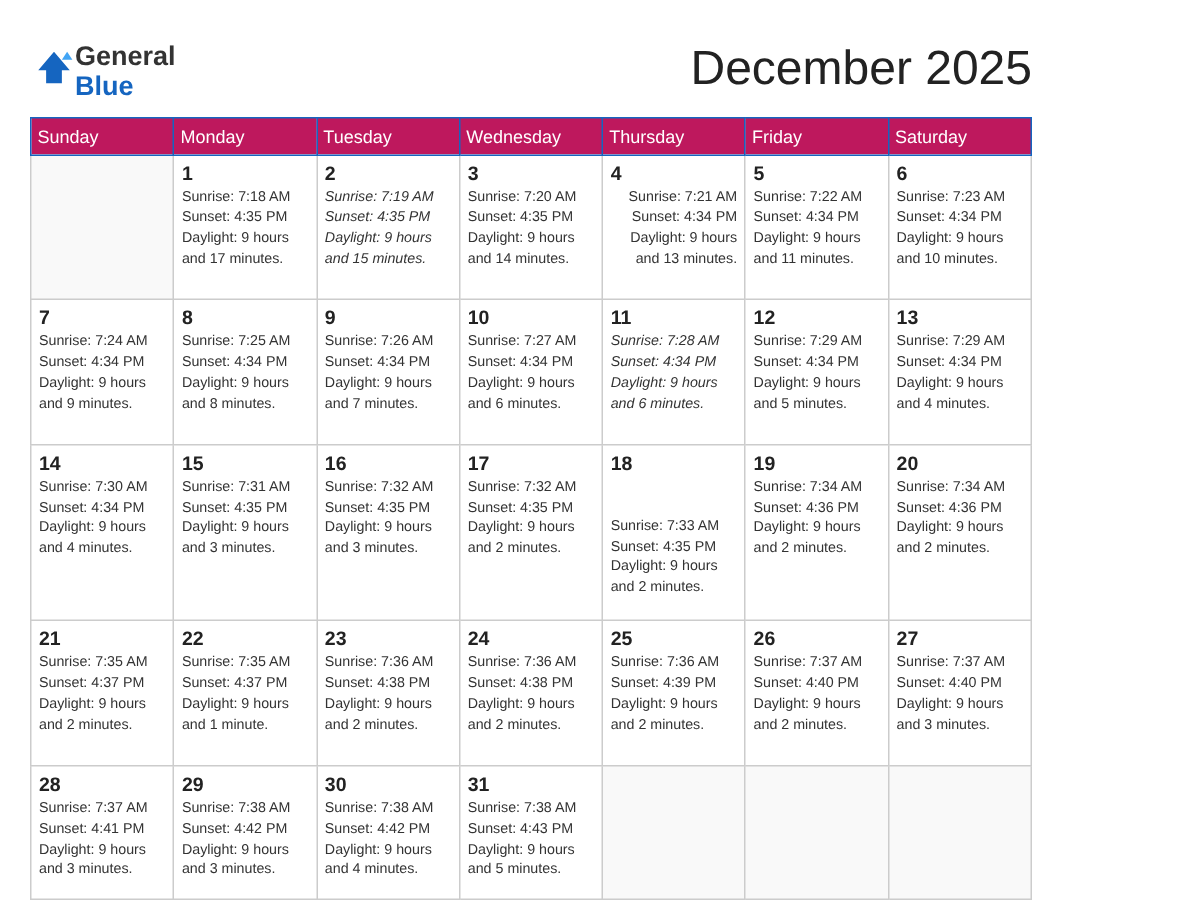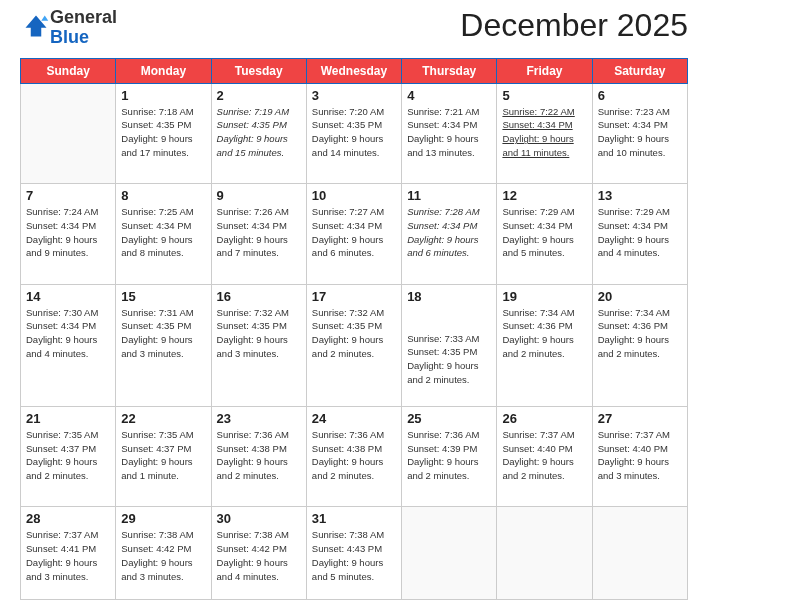--- a/index.html
+++ b/index.html
@@ -6,21 +6,21 @@
     body {
       font-family: Arial, sans-serif;
       background: #fff;
       width: 792px;
       height: 612px;
       overflow: hidden;
     }
     .page {
       width: 708px;
       height: 612px;
-      padding: 8px 20px 12px 20px;
+      padding: 28px 20px 12px 20px;
       display: flex;
       flex-direction: column;
     }
     .header {
       display: flex;
       justify-content: space-between;
       align-items: flex-start;
       margin-bottom: 10px;
     }
     .logo {
@@ -55,26 +55,26 @@
       margin-top: 2px;
     }
     .calendar {
       flex: 1;
       border: 1px solid #ccc;
       border-collapse: collapse;
       width: 100%;
       table-layout: fixed;
     }
     .calendar th {
-      background: #ef4444;
+      background: #be185d;
       color: #fff;
       font-size: 12px;
-      font-weight: bold;
+      font-weight: normal;
       padding: 5px 4px;
-      text-align: center;
+      text-align: left;
       border: 1px solid #1565c0;
     }
     .calendar td {
       border: 1px solid #ccc;
       vertical-align: top;
       padding: 4px 5px;
       font-size: 10px;
       color: #333;
       background: #fff;
       height: 88px;
@@ -156,28 +156,28 @@
           </td>
           <td>
             <span class="day-number">3</span>
             <div class="day-info" style="white-space: pre-line;">Sunrise: 7:20 AM
 Sunset: 4:35 PM
 Daylight: 9 hours
 and 14 minutes.</div>
           </td>
           <td>
             <span class="day-number">4</span>
-            <div class="day-info" style="white-space: pre-line;">Sunrise: 7:21 AM
+            <div class="day-info" style="white-space: pre-line; text-align: right;">Sunrise: 7:21 AM
 Sunset: 4:34 PM
 Daylight: 9 hours
 and 13 minutes.</div>
           </td>
           <td>
             <span class="day-number">5</span>
-            <div class="day-info" style="white-space: pre-line; text-decoration: underline;">Sunrise: 7:22 AM
+            <div class="day-info" style="white-space: pre-line;">Sunrise: 7:22 AM
 Sunset: 4:34 PM
 Daylight: 9 hours
 and 11 minutes.</div>
           </td>
           <td>
             <span class="day-number">6</span>
             <div class="day-info" style="white-space: pre-line;">Sunrise: 7:23 AM
 Sunset: 4:34 PM
 Daylight: 9 hours
 and 10 minutes.</div>

